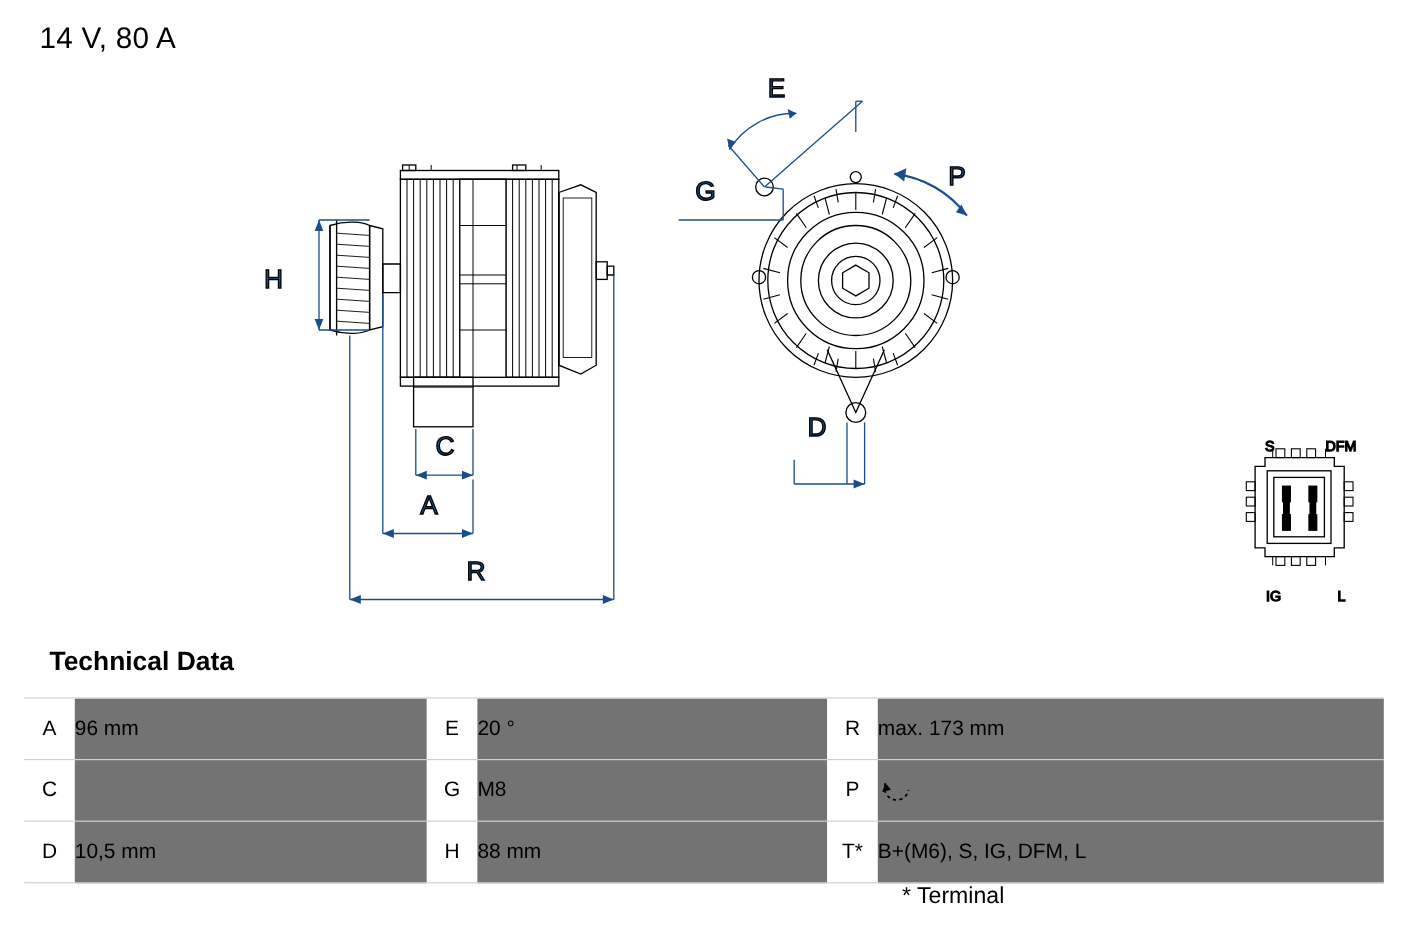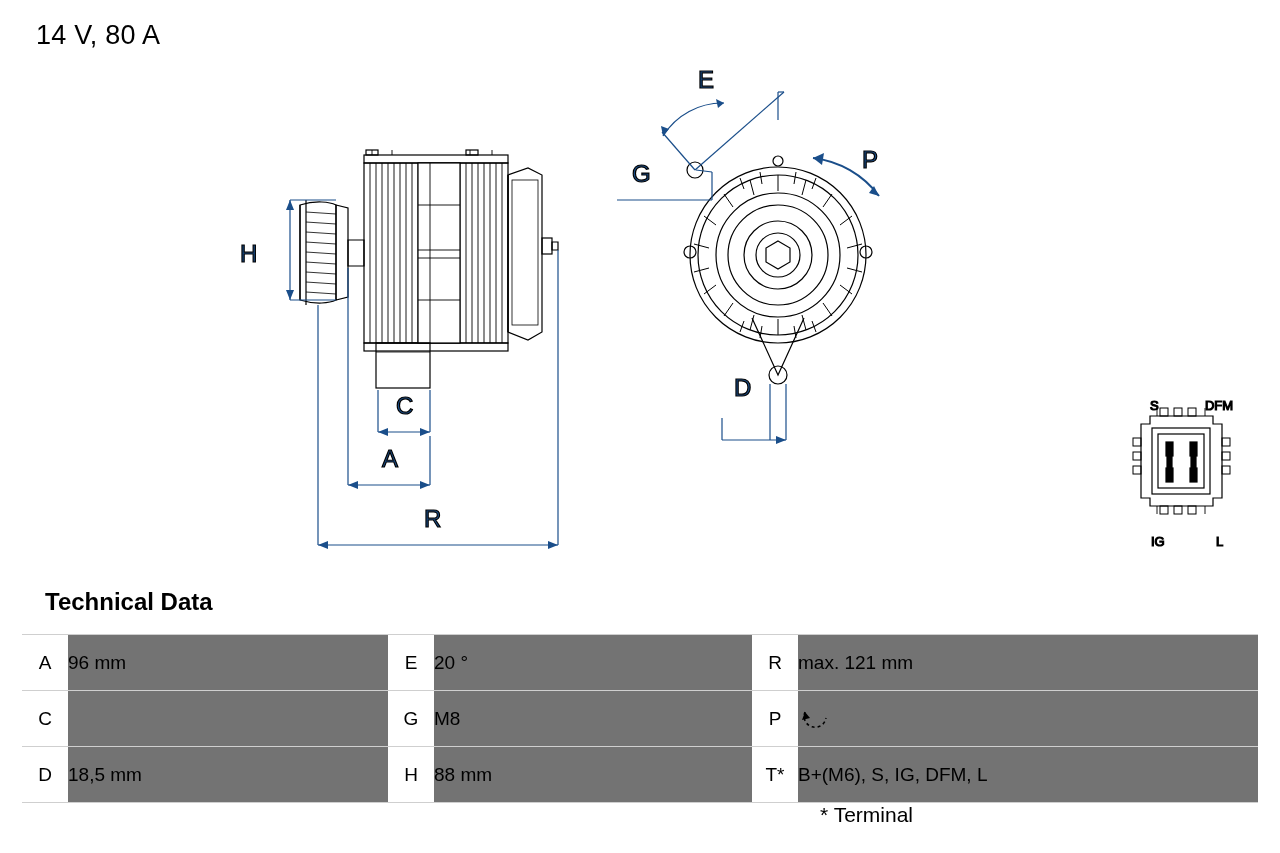--- a/index.html
+++ b/index.html
@@ -284,40 +284,40 @@
   <div class="tech-title">Technical Data</div>
 
   <table class="tech">
     <tbody>
       <tr>
         <td class="key">A</td>
         <td class="val c1">96 mm</td>
         <td class="key k2">E</td>
         <td class="val c2">20 °</td>
         <td class="key k3">R</td>
-        <td class="val c3">max. 121 mm</td>
+        <td class="val c3">max. 173 mm</td>
       </tr>
       <tr>
         <td class="key">C</td>
         <td class="val c1"></td>
         <td class="key k2">G</td>
         <td class="val c2">M8</td>
         <td class="key k3">P</td>
         <td class="val c3">
           <span class="rot-icon">
             <svg viewBox="0 0 34 26" width="34" height="26" fill="none" stroke="#000" stroke-width="1.6">
               <path d="M7 6 A11 11 0 1 0 28 12" stroke-dasharray="3 3"></path>
               <path d="M7 6 L4 14 L12 12 Z" fill="#000" stroke="none"></path>
             </svg>
           </span>
         </td>
       </tr>
       <tr>
         <td class="key">D</td>
-        <td class="val c1">18,5 mm</td>
+        <td class="val c1">10,5 mm</td>
         <td class="key k2">H</td>
         <td class="val c2">88 mm</td>
         <td class="key k3">T*</td>
         <td class="val c3">B+(M6), S, IG, DFM, L</td>
       </tr>
     </tbody>
   </table>
 
   <div class="footnote">* Terminal</div>
 

